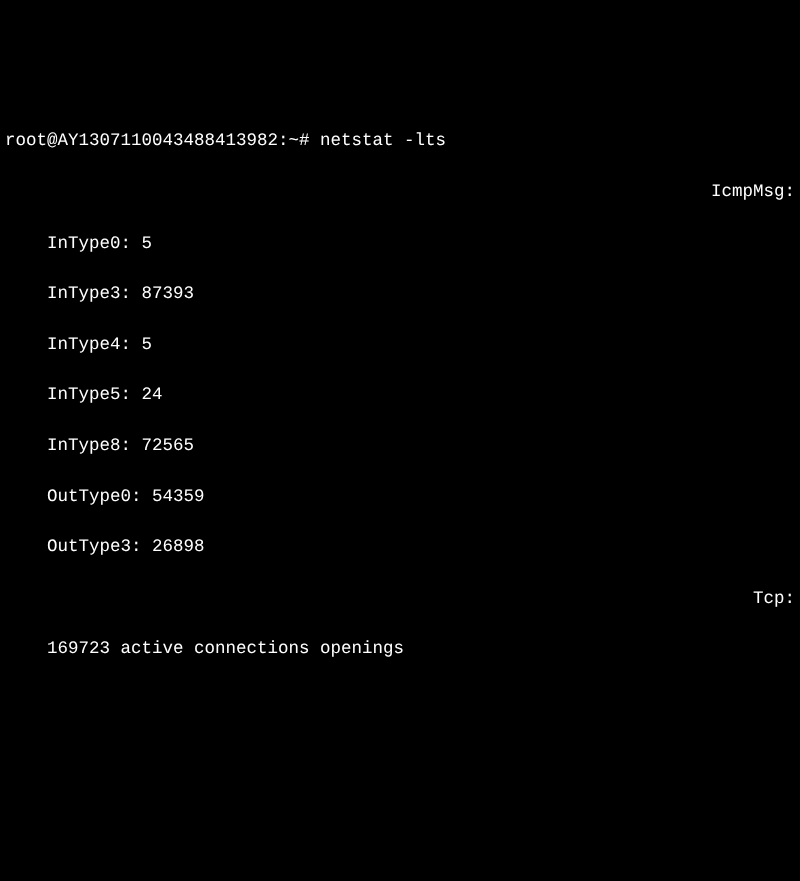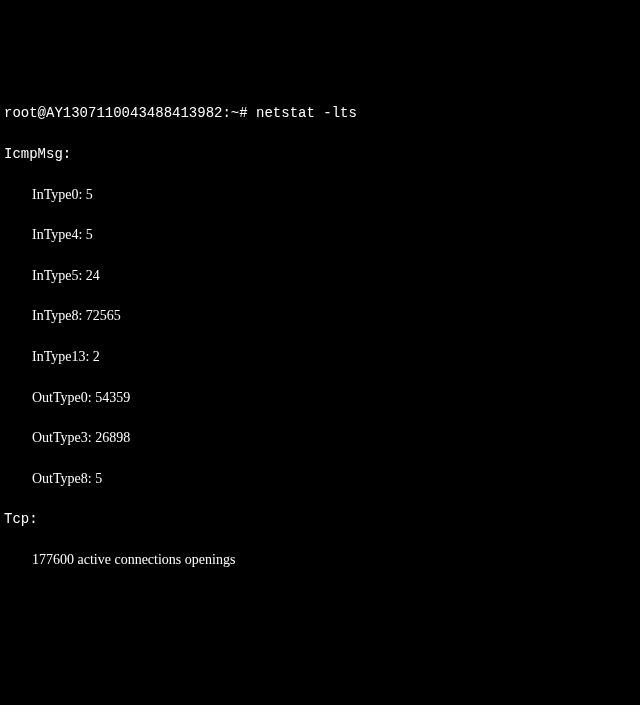--- a/index.html
+++ b/index.html
@@ -21,45 +21,44 @@
     }
     .terminal {
       width: 100%;
       height: 100%;
     }
     .prompt-line {
       display: block;
     }
     .section-header {
       display: block;
+      text-align: right;
     }
     .indented {
       display: block;
       padding-left: 4ch;
-      font-family: Liberation Serif, serif;
     }
   </style>
 </head>
 <body>
 
 
 
 <div class="terminal">
 <span class="prompt-line"><span>root@AY1307110043488413982:~#</span> <span>netstat -lts</span></span>
 <span class="section-header">IcmpMsg:</span>
 <span class="indented">InType0: 5</span>
+<span class="indented">InType3: 87393</span>
 <span class="indented">InType4: 5</span>
 <span class="indented">InType5: 24</span>
 <span class="indented">InType8: 72565</span>
-<span class="indented">InType13: 2</span>
 <span class="indented">OutType0: 54359</span>
 <span class="indented">OutType3: 26898</span>
-<span class="indented">OutType8: 5</span>
 <span class="section-header">Tcp:</span>
-<span class="indented">177600 active connections openings</span>
+<span class="indented">169723 active connections openings</span>
 
 
 
 
 
 
 
 
 
 

